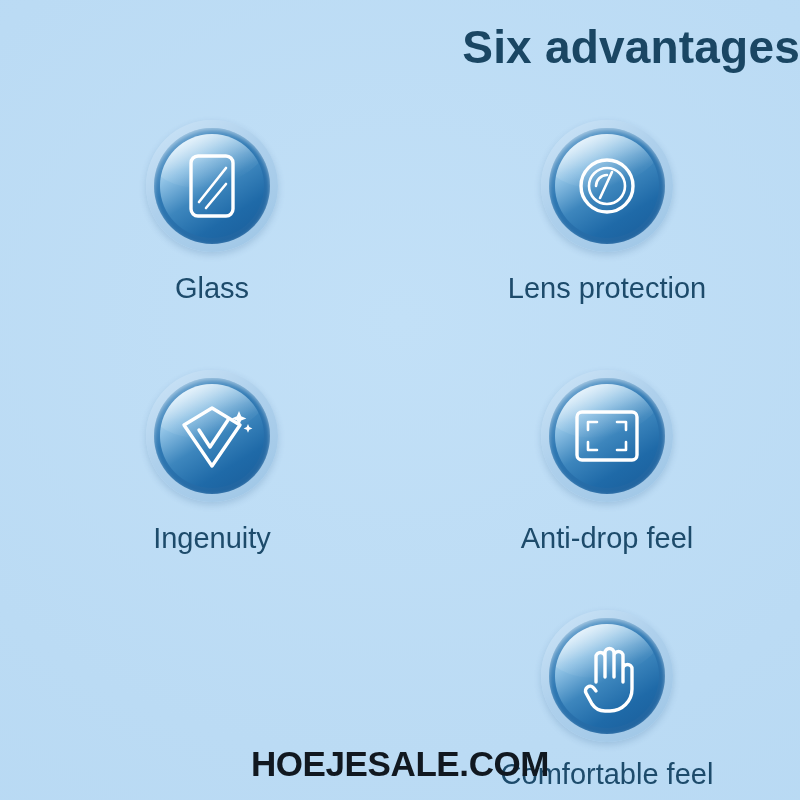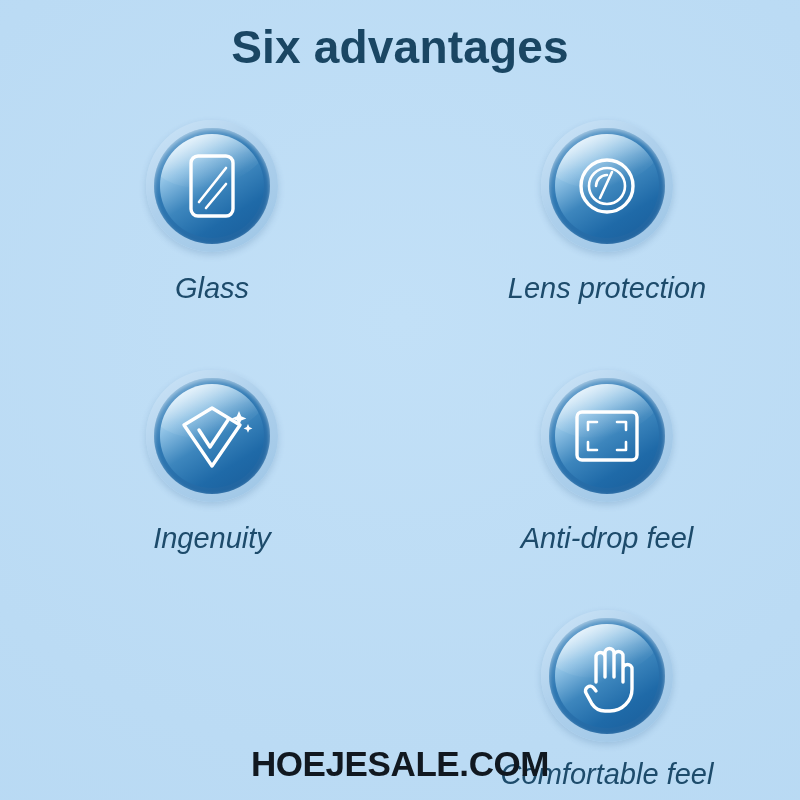--- a/index.html
+++ b/index.html
@@ -22,21 +22,21 @@
     background: radial-gradient(ellipse 120% 100% at 50% 40%, #c2e0f7 0%, #bbdbf4 55%, #b6d8f3 100%);
     overflow: hidden;
   }
 
   
   .page-title {
     position: absolute;
     top: 12px;
     left: 0;
     width: 800px;
-    text-align: center;
+    text-align: right;
     font-size: 46px;
     font-weight: bold;
     color: #1a4663;
     letter-spacing: 0.2px;
     line-height: 70px;
     white-space: nowrap;
   }
 
   
   .advantage-grid {
@@ -122,21 +122,20 @@
   .badge-svg .fill-w { fill: #ffffff; stroke: none; }
 
   
   .advantage-label {
     margin-top: 18px;
     font-size: 29px;
     font-weight: normal;
     color: #1d4b6b;
     line-height: 36px;
     white-space: nowrap;
-    font-style: italic;
   }
 
   
   .advantage-item.row-3 .advantage-label {
     margin-top: 14px;
     font-size: 29px;
   }
 
   
   .watermark {

